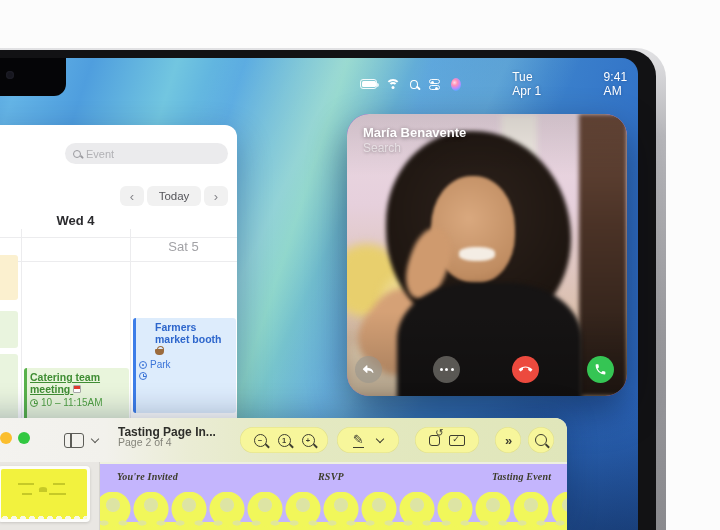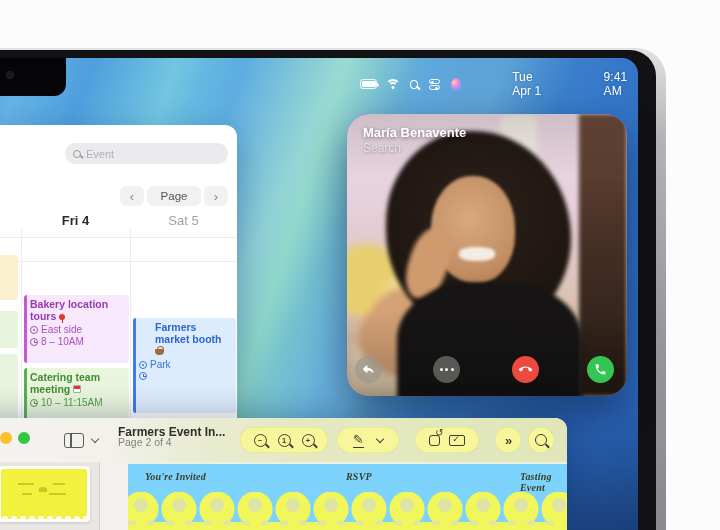--- a/index.html
+++ b/index.html
@@ -162,21 +162,21 @@
   .thumb { width:100%; height:100%; background:#f2f23e; border-radius:2px; position:relative; overflow:hidden; }
   .thumb i { position:absolute; background:#c6c927; }
   .thumb i:nth-child(1){ left:20%; top:28%; width:18%; height:2px; }
   .thumb i:nth-child(2){ left:60%; top:28%; width:14%; height:2px; }
   .thumb i:nth-child(3){ left:24%; top:48%; width:12%; height:2px; }
   .thumb i:nth-child(4){ left:56%; top:48%; width:20%; height:2px; }
   .thumb i:nth-child(5){ left:44%; top:36%; width:10%; height:5px; border-radius:50% 50% 0 0; }
   .thumb::after { content:""; position:absolute; left:0; right:0; bottom:0; height:6px;
      background-image:radial-gradient(circle at 4px 6px, #f8f8e8 3px, transparent 3.5px);
      background-size:9px 6px; background-repeat:repeat-x; }
-  .pv-doc { flex:1; background:#7dd3fc; position:relative; overflow:hidden; border-top:2px solid #eef0e0;margin-left:28px; }
+  .pv-doc { flex:1; background:#c4b5fd; position:relative; overflow:hidden; border-top:2px solid #eef0e0; }
   .doc-h { position:absolute; top:7px; font-family:"Liberation Serif", serif; font-style:italic;
            font-weight:700; font-size:10px; color:#3c3c2a; letter-spacing:.2px; }
   .picado { position:absolute; left:-6px; right:-6px; top:28px; bottom:0;
     background-image:
       radial-gradient(circle at 19px 13px, #dde4a4 6.5px, transparent 7.5px),
       radial-gradient(circle at 19px 17px, #f1f75a 17px, transparent 18px),
       linear-gradient(#f1f75a,#f1f75a);
     background-size:38px 100%, 38px 100%, 100% 100%;
     background-position:0 0, 0 0, 0 30px;
     background-repeat:repeat-x, repeat-x, no-repeat; }
@@ -218,57 +218,42 @@
     <span class="mb-time">9:41 AM</span>
   </div>
 
   <div id="cal" class="win">
     <div class="search">
       <span class="mag"></span>
       <span>Event</span>
     </div>
     <div class="nav">
       <div class="nav-chev">‹</div>
-      <div class="nav-today">Page</div>
+      <div class="nav-today">Today</div>
       <div class="nav-chev">›</div>
     </div>
 
-    <div class="dayhdr" style="left:41px; width:109px; color:#2b2b2e; font-weight:700;">Fri 4</div>
-    <div class="dayhdr" style="left:150px; width:107px; color:#a2a2a6;">Sat 5</div>
+    <div class="dayhdr" style="left:41px; width:109px; color:#2b2b2e; font-weight:700;">Wed 4</div>
+    <div class="dayhdr" style="left:150px; width:107px; color:#a2a2a6;margin-top:26px;">Sat 5</div>
 
     <div class="grid-h" style="top:112px;"></div>
     <div class="grid-h" style="top:136px;"></div>
     <div class="grid-v" style="left:41px;"></div>
     <div class="grid-v" style="left:150px;"></div>
 
     <div class="evt" style="left:0; top:130px; width:38px; height:45px; background:#fbf0cf;"></div>
     <div class="evt" style="left:0; top:186px; width:38px; height:37px; background:#e9f4de;"></div>
     <div class="evt" style="left:0; top:229px; width:38px; height:71px; background:#e9f4de; color:#4f9a43; font-size:9.5px;">
       
     </div>
 
-    <div class="evt" style="left:44px; top:170px; width:105px; height:68px; background:#f7e8fb; color:#a750c2;">
-      <span class="bar" style="background:#c45ad5;"></span>
-      <div class="t" style="color:#9939b3;">
-        <span>Bakery location tours</span>
-        <span class="emo emo-pin"></span>
-      </div>
-      <div class="r">
-        <span class="gico loc"></span>
-        <span>East side</span>
-      </div>
-      <div class="r">
-        <span class="gico clk"></span>
-        <span>8 – 10AM</span>
-      </div>
-    </div>
 
     <div class="evt" style="left:44px; top:243px; width:105px; height:58px; background:#e9f5dc; color:#51a143;">
       <span class="bar" style="background:#58b14b;"></span>
-      <div class="t" style="color:#3f8d33;">
+      <div class="t" style="color:#3f8d33;text-decoration:underline;">
         <span>Catering team meeting</span>
         <span class="emo emo-cal"></span>
       </div>
       <div class="r">
         <span class="gico clk"></span>
         <span>10 – 11:15AM</span>
       </div>
     </div>
 
     <div class="evt" style="left:153px; top:193px; width:103px; height:95px; background:#ddecfc; color:#3b74d8;">
@@ -331,21 +316,21 @@
 
   <div id="pv" class="win">
     <div class="toolbar">
 
       <span class="tl" style="left:40px; background:#fbbe2e;"></span>
       <span class="tl" style="left:58px; background:#32c841;"></span>
 
       <span class="tb-sidebar"></span>
       <span class="chev tb-chev"></span>
 
-      <div class="tb-title">Farmers Event In...</div>
+      <div class="tb-title">Tasting Page In...</div>
       <div class="tb-page">Page 2 of 4</div>
 
       <div class="pill" style="left:280px; width:88px; padding:0 8px;">
         <span class="zmag">−</span>
         <span class="zmag">1</span>
         <span class="zmag">+</span>
       </div>
       <div class="pill" style="left:377px; width:62px; padding:0 9px;">
         <span class="pencil">✎</span>
         <span class="chev" style="border-color:#3e3e30; margin-top:-3px;"></span>

